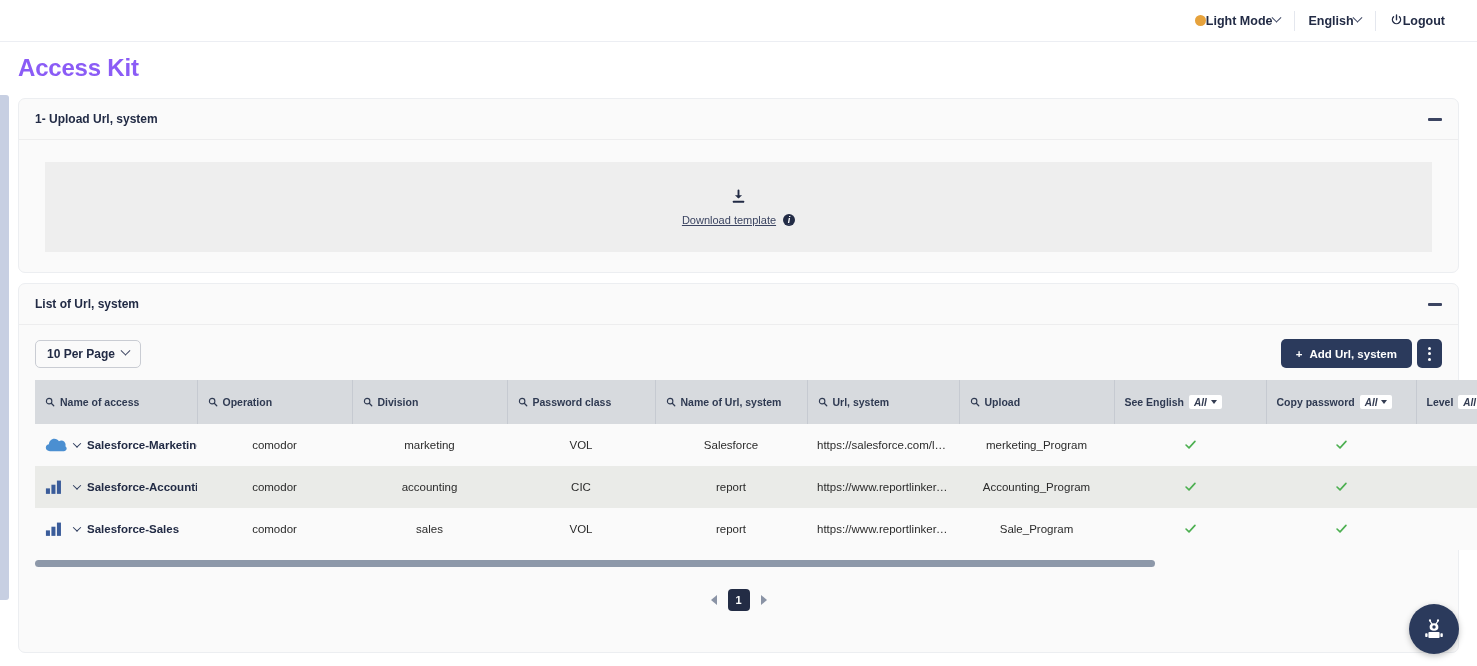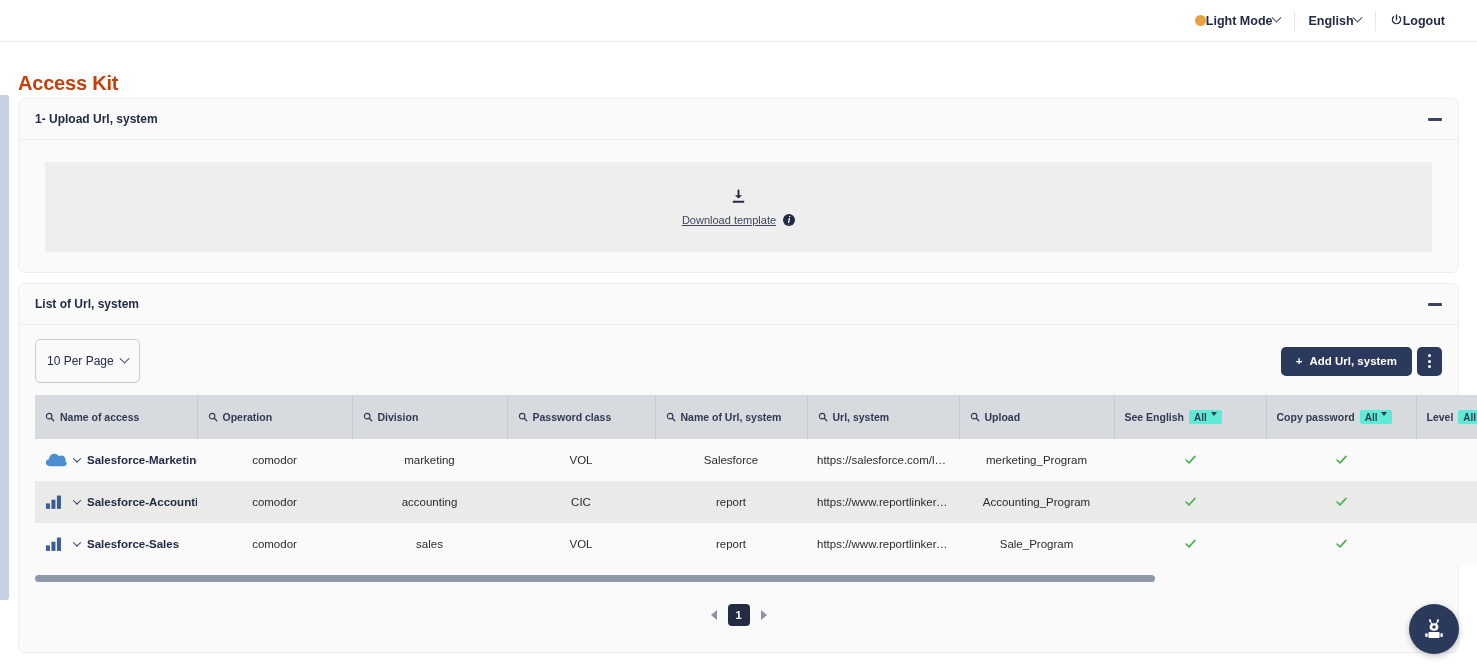--- a/index.html
+++ b/index.html
@@ -45,23 +45,22 @@
     width: 7px; height: 7px;
     border-right: 1.6px solid #3b4461;
     border-bottom: 1.6px solid #3b4461;
     transform: rotate(45deg) translate(-2px,-2px);
   }
   .power-ico { width: 13px; height: 13px; }
 
   
   .page-title {
     position: absolute; left: 18px; top: 54px;
-    font-size: 20px; font-weight: bold; color: #c2410c;
+    font-size: 24px; font-weight: bold; color: #8b5cf6;
     letter-spacing: -0.2px;
-    margin-top: 18px;
   }
 
   
   .card {
     position: absolute;
     background: #fafafa;
     border: 1px solid #eceef1;
     border-radius: 7px;
   }
   .card-head {
@@ -101,22 +100,22 @@
   }
 
   
   #card-list { left: 18px; top: 283px; width: 1441px; height: 370px; }
   .toolbar {
     display: flex; align-items: center; justify-content: space-between;
     padding: 14px 16px 12px 16px;
   }
   .perpage-btn {
     background: #fafafa; border: 1px solid #c9ccd3;
-    border-radius: 5px; height: 44px; padding: 1px 11px;
-    font-size: 12px; font-weight: normal; color: #222b45;
+    border-radius: 5px; height: 28px; padding: 1px 11px;
+    font-size: 12px; font-weight: bold; color: #222b45;
     display: inline-flex; align-items: center; gap: 7px; cursor: pointer;
   }
   .toolbar-right { display: flex; align-items: center; gap: 5px; }
   .btn-primary {
     background: #2b3a5c; color: #fff;
     border: none; border-radius: 5px;
     height: 29px; padding: 0 15px;
     font-size: 11.5px; font-weight: bold;
     display: inline-flex; align-items: center; gap: 7px; cursor: pointer;
     font-family: "Liberation Sans", sans-serif;
@@ -138,25 +137,26 @@
     font-size: 10.5px; font-weight: bold; color: #2f3a52;
     text-align: left; padding: 0 10px;
     border-right: 1px solid #c6cad1;
     white-space: nowrap;
     vertical-align: middle;
   }
   thead th:last-child { border-right: none; }
   .th-inner { display: flex; align-items: center; gap: 5px; }
   .srch-ico { width: 10px; height: 10px; flex: none; }
   .all-pill {
-    background: #5eead4; color: #333c52;
+    background: #ffffff; color: #333c52;
     font-size: 10px; border-radius: 2px;
     padding: 1.5px 5px;
-    display: inline-flex; align-items: flex-start; gap: 4px;
+    display: inline-flex; align-items: center; gap: 4px;
     cursor: pointer;
+    font-style: italic;
   }
   .caret-dn {
     width: 0; height: 0;
     border-left: 3px solid transparent;
     border-right: 3px solid transparent;
     border-top: 4px solid #333c52;
   }
   tbody td {
     height: 42px; font-size: 11.5px; color: #2b2b2b;
     text-align: center; padding: 0 10px;

